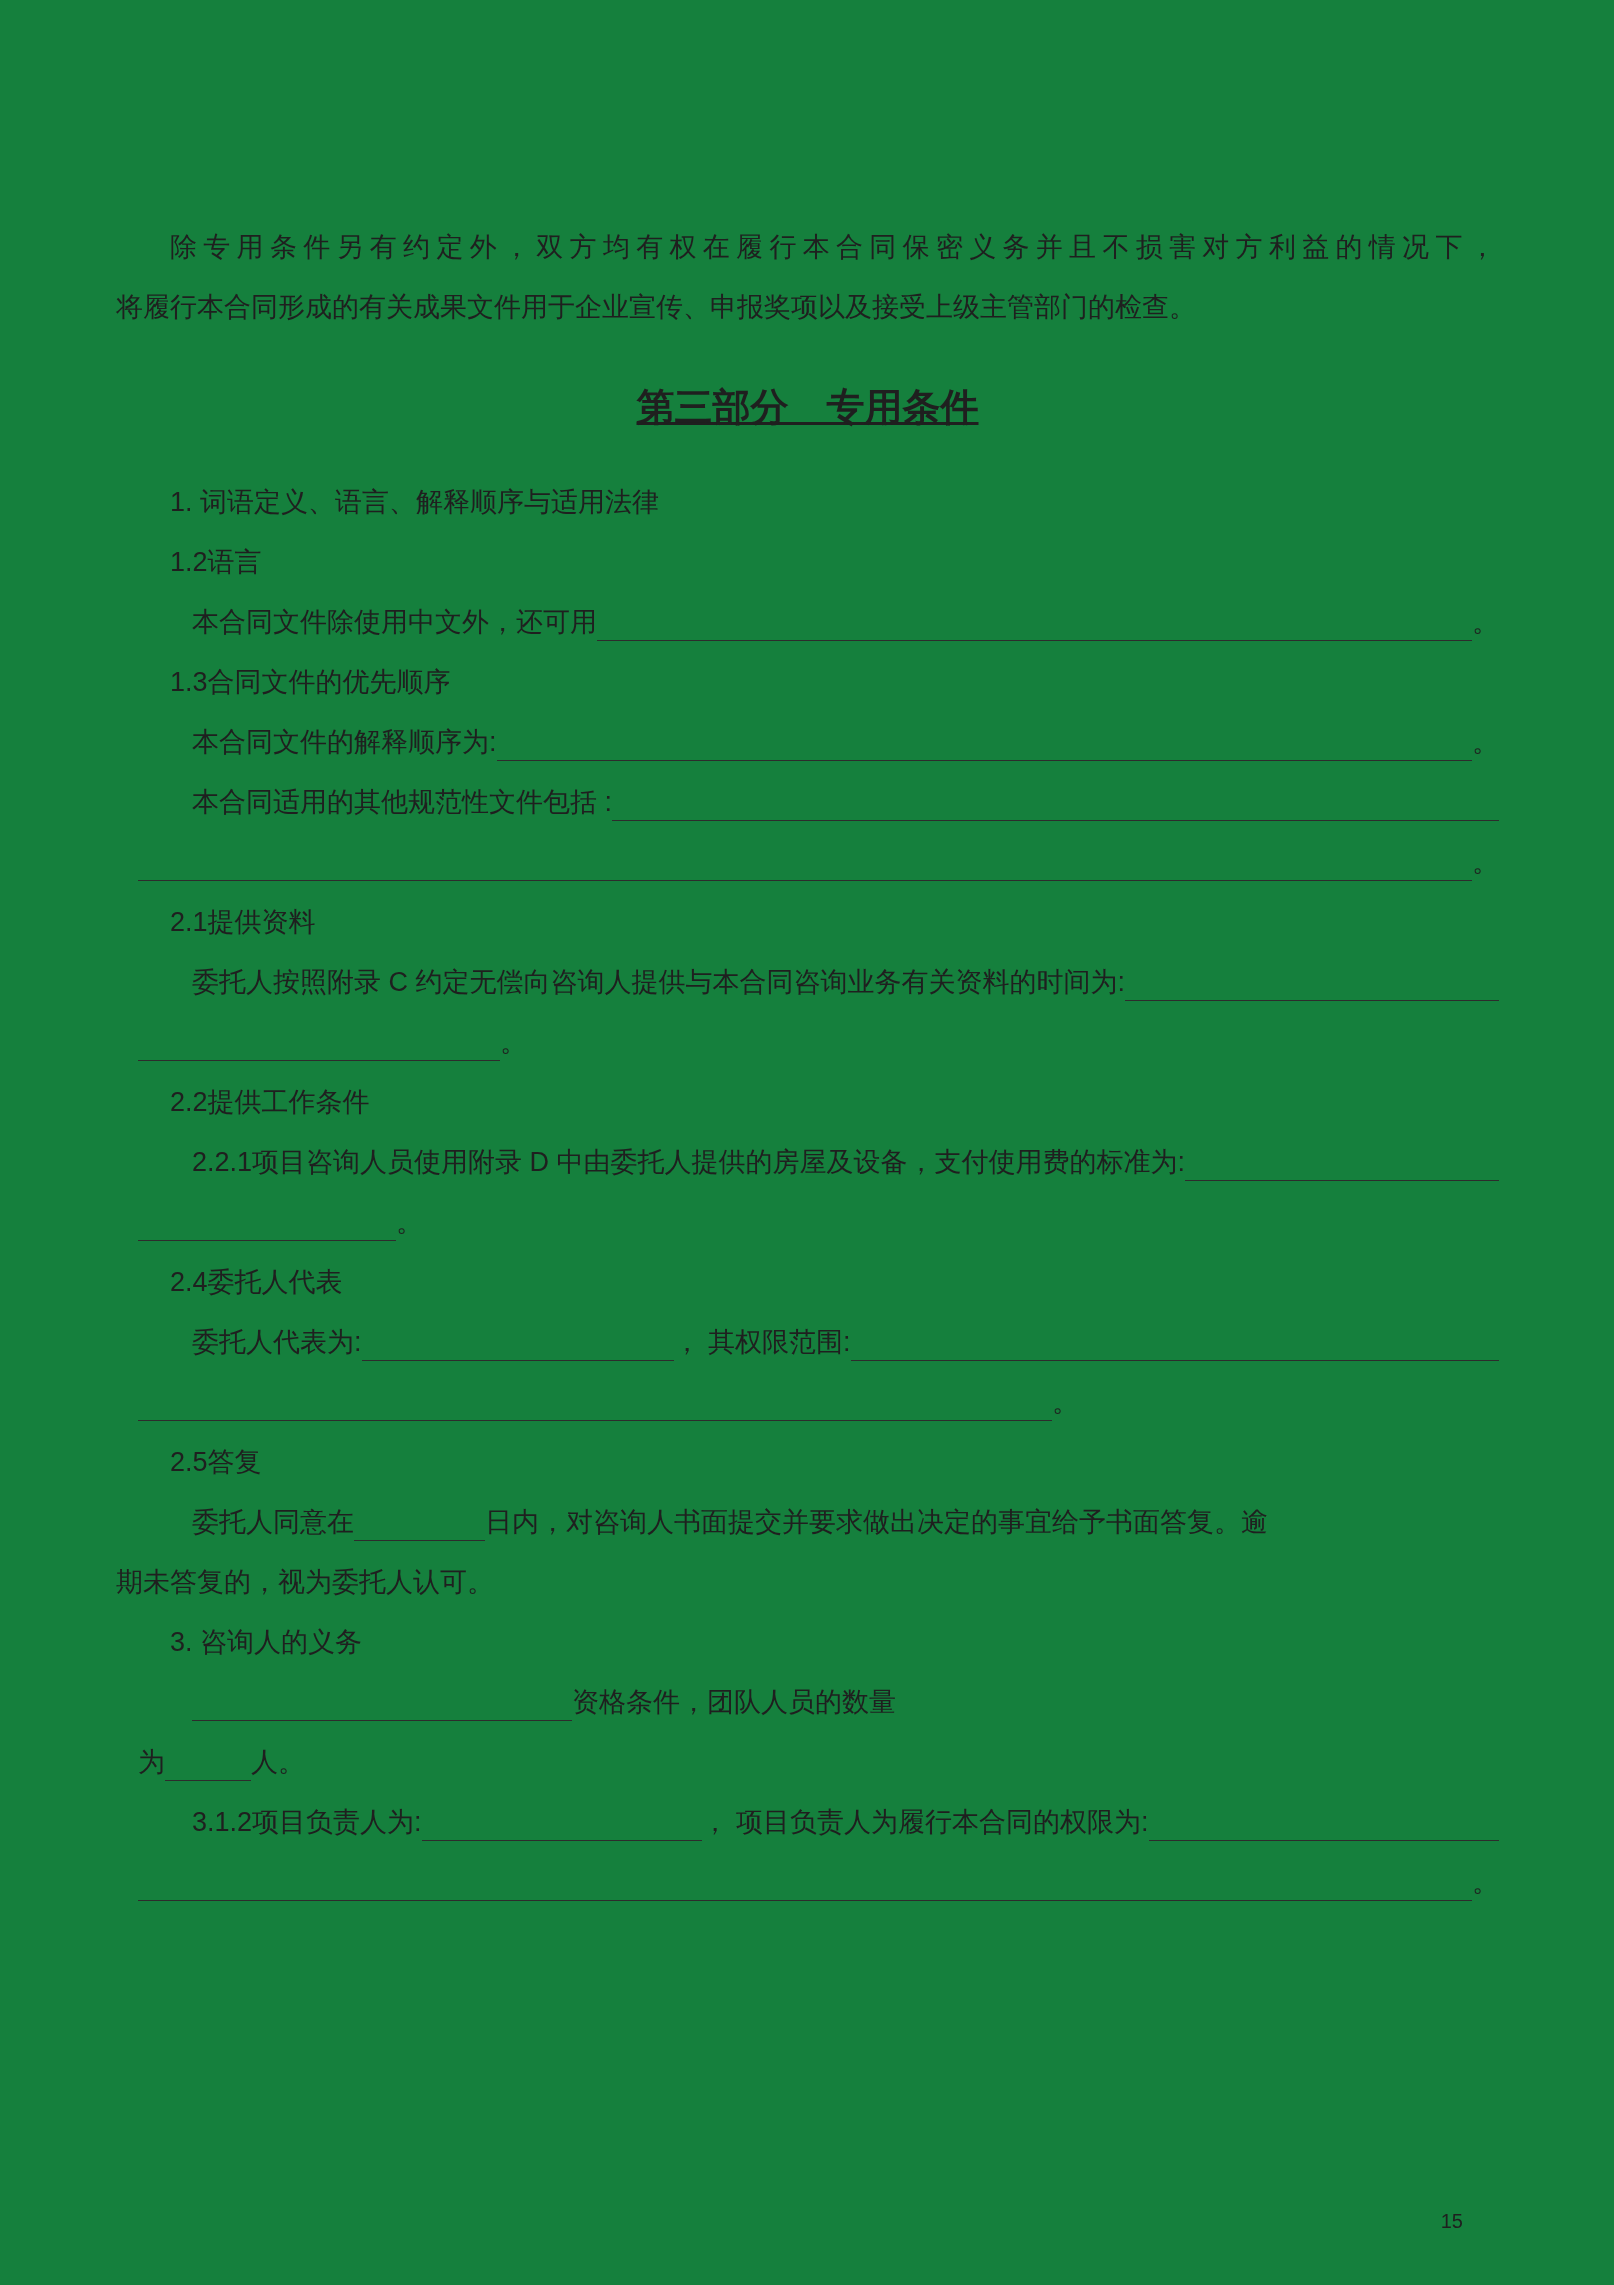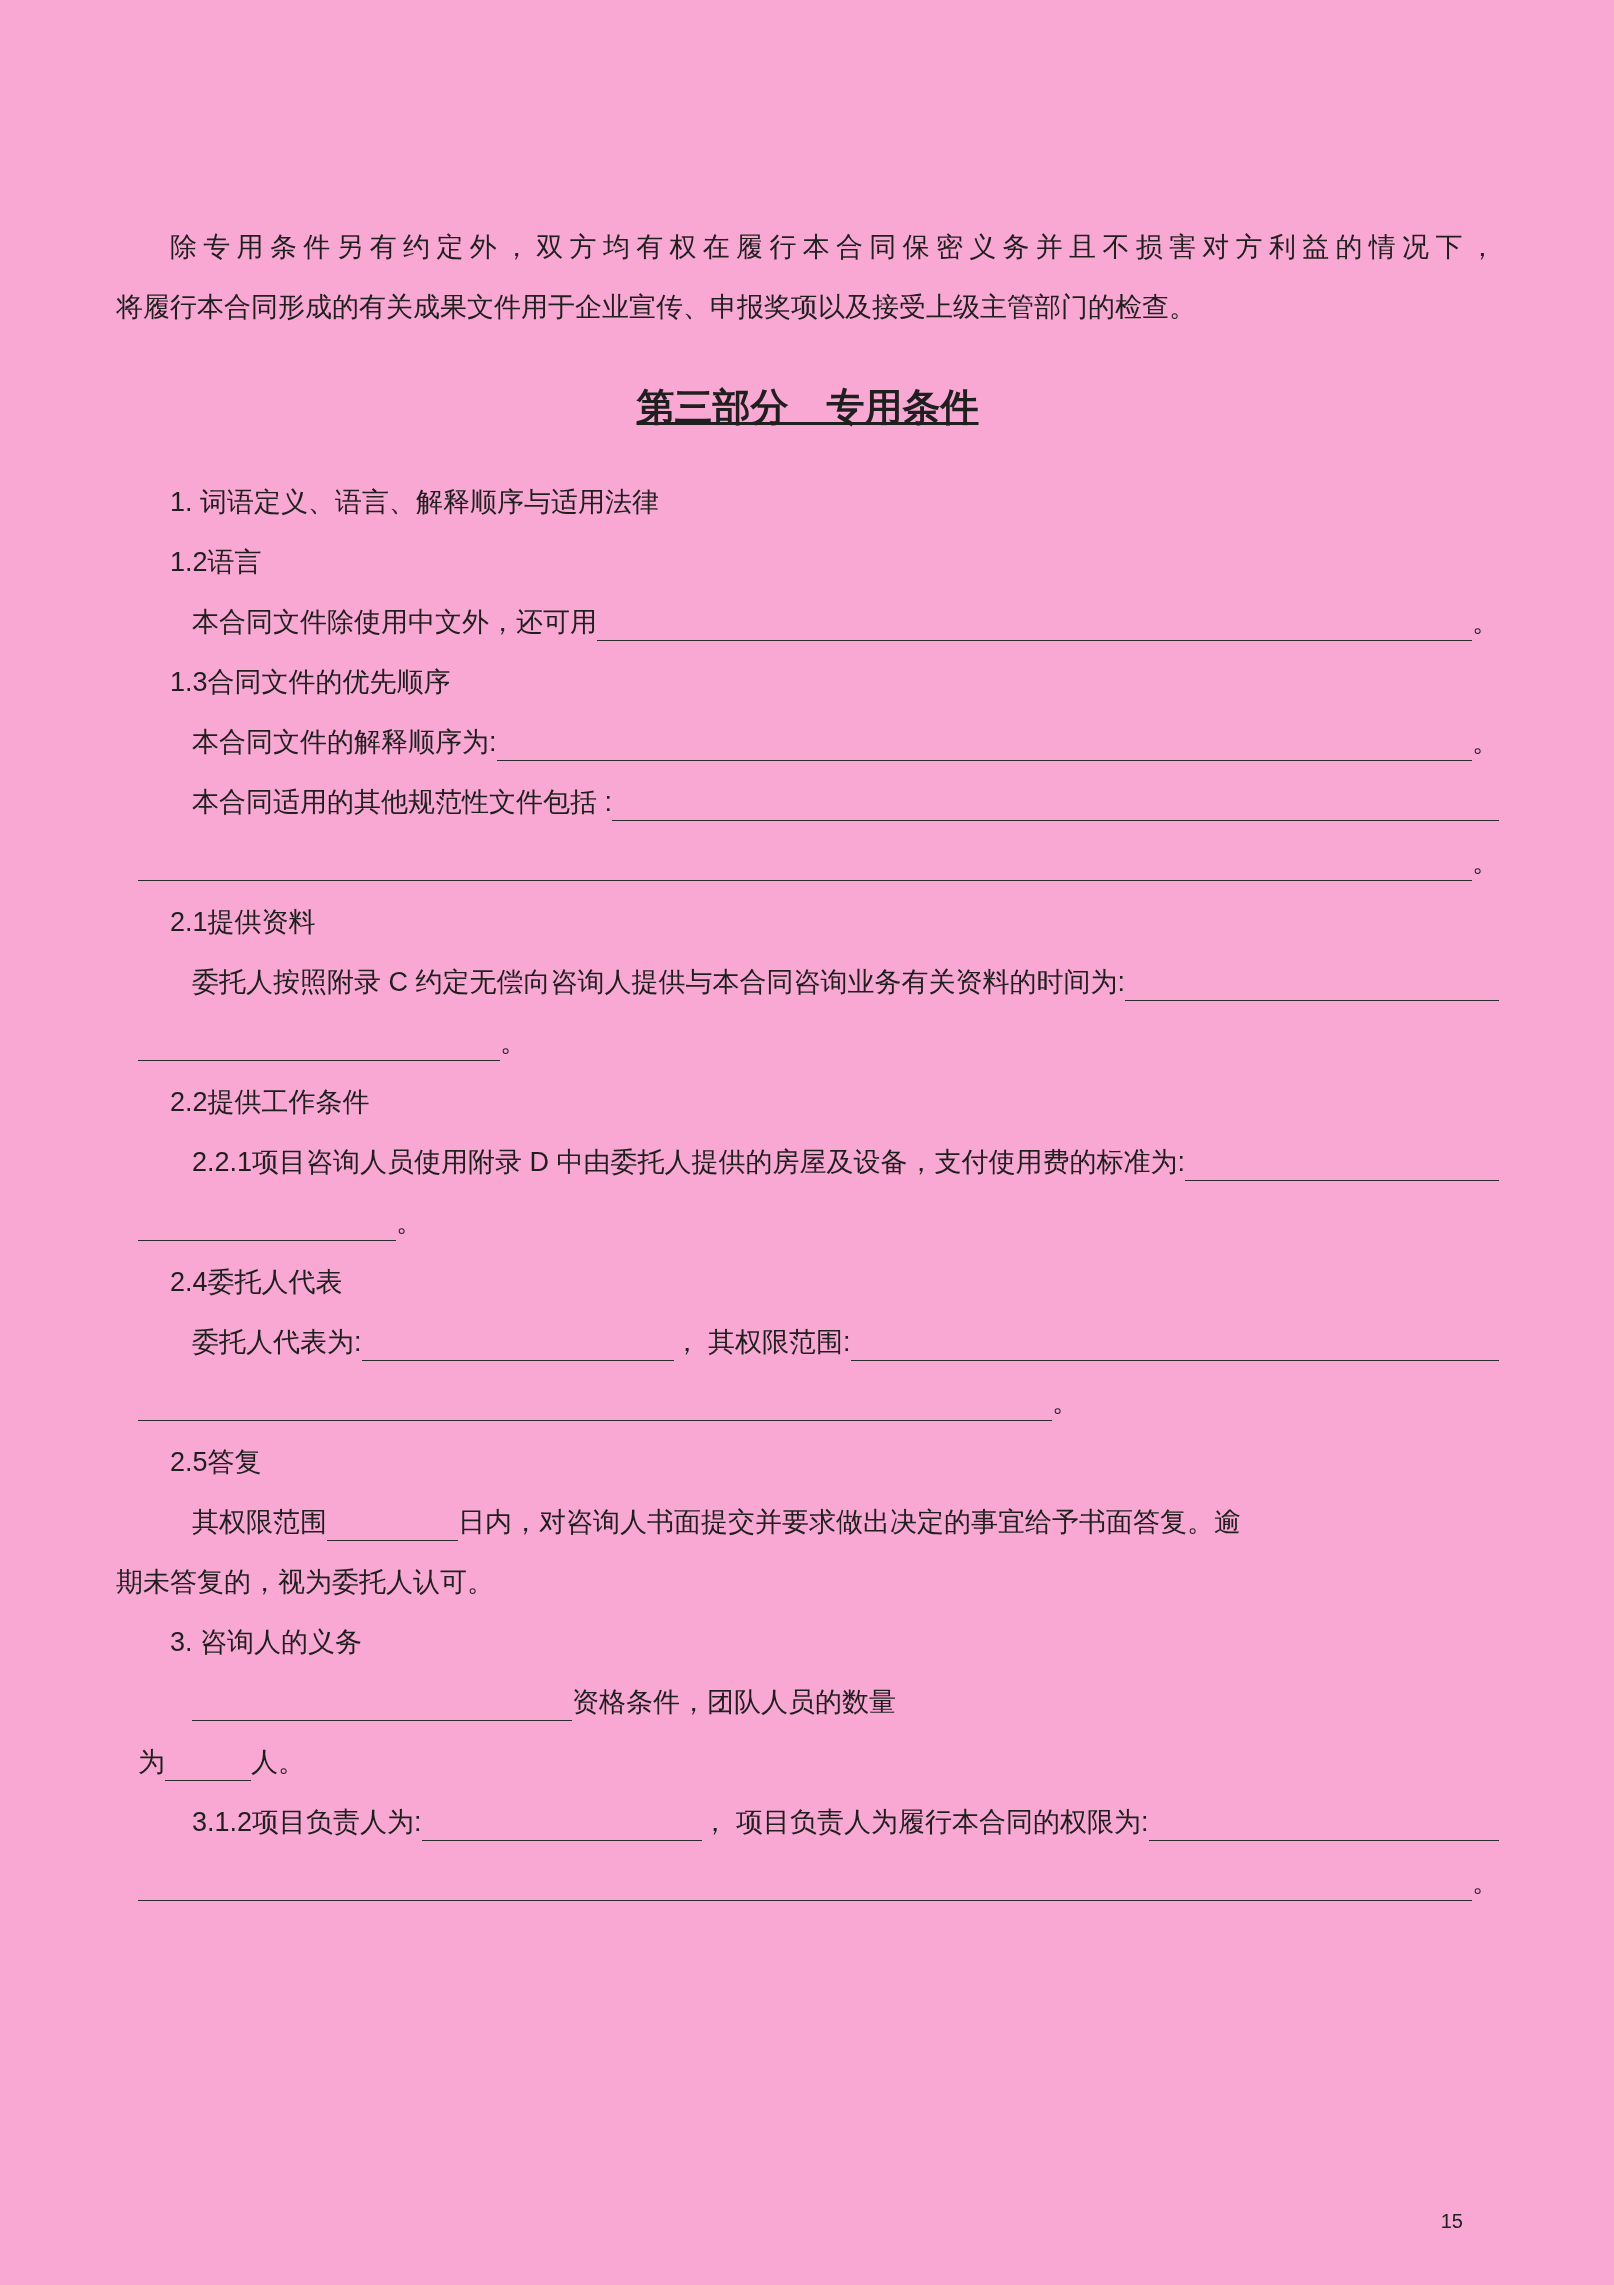--- a/index.html
+++ b/index.html
@@ -1,21 +1,21 @@
 <!DOCTYPE html>
 <html style="font-size:14.5px"><head>
 <meta charset="utf-8">
 <style>
   html,body{margin:0;padding:0;}
   body{
     width:1615px;height:2285px;position:relative;background:#ffffff;
     font-family:"Liberation Sans","DejaVu Sans",sans-serif;
     font-size:27px;color:#1f1f1f;overflow:hidden;
   }
-  .page{position:absolute;inset:0;background:#f9a8d4;}
+  .page{position:absolute;inset:0;background:#15803d;}
   .doc{position:absolute;left:116px;right:116px;top:217px;}
   .line{line-height:60px;white-space:nowrap;}
   .line.indent{text-indent:54px;}
   .flexline{display:flex;align-items:flex-end;line-height:60px;margin-left:22px;}
   .flexline.indent{padding-left:54px;}
   .flexline .txt{white-space:nowrap;flex:0 0 auto;}
   .blank{border-bottom:1.8px solid #2c2c2c;margin-bottom:11px;height:0;flex:0 0 auto;}
   .blank.fill{flex:1 1 auto;}
   .stretch{letter-spacing:6.3px;}
   .heading{text-align:center;font-weight:bold;font-size:38px;line-height:54px;margin:43px 0 38px 0;text-decoration:underline;}
@@ -74,21 +74,21 @@
         <span class="blank" style="width: 312px; border-bottom-color: rgb(44, 44, 44);"></span>
         <span class="txt">， 其权限范围:</span>
         <span class="blank fill" style="border-bottom-color: rgb(44, 44, 44);"></span>
       </div>
       <div class="flexline">
         <span class="blank" style="width: 914px; border-bottom-color: rgb(44, 44, 44);"></span>
         <span class="txt">。</span>
       </div>
       <div class="line indent">2.5答复</div>
       <div class="flexline indent">
-        <span class="txt">其权限范围</span>
+        <span class="txt">委托人同意在</span>
         <span class="blank" style="width: 131px; border-bottom-color: rgb(44, 44, 44);"></span>
         <span class="txt">日内，对咨询人书面提交并要求做出决定的事宜给予书面答复。逾</span>
       </div>
       <div class="line">期未答复的，视为委托人认可。</div>
       <div class="line indent">3. 咨询人的义务</div>
       <div class="flexline indent">
         <span class="blank" style="width: 380px; border-bottom-color: rgb(44, 44, 44);"></span>
         <span class="txt">资格条件，团队人员的数量</span>
       </div>
       <div class="flexline">

